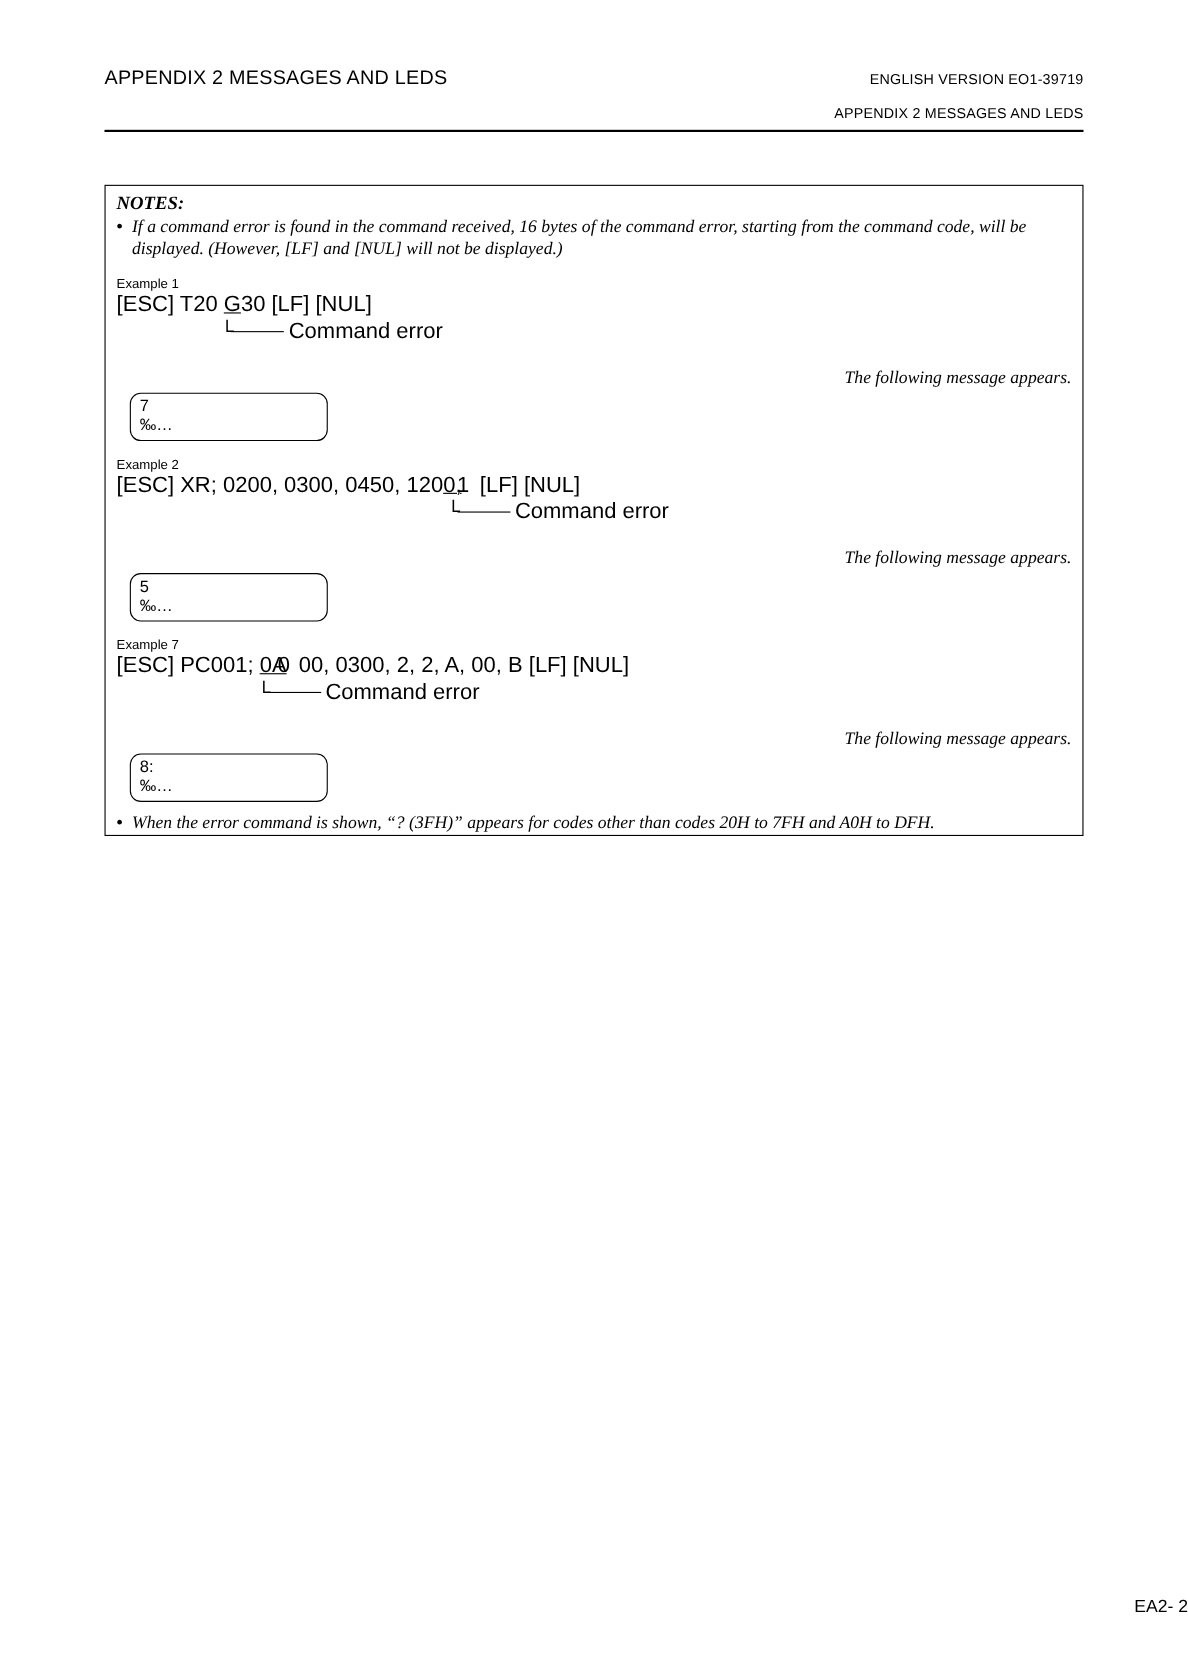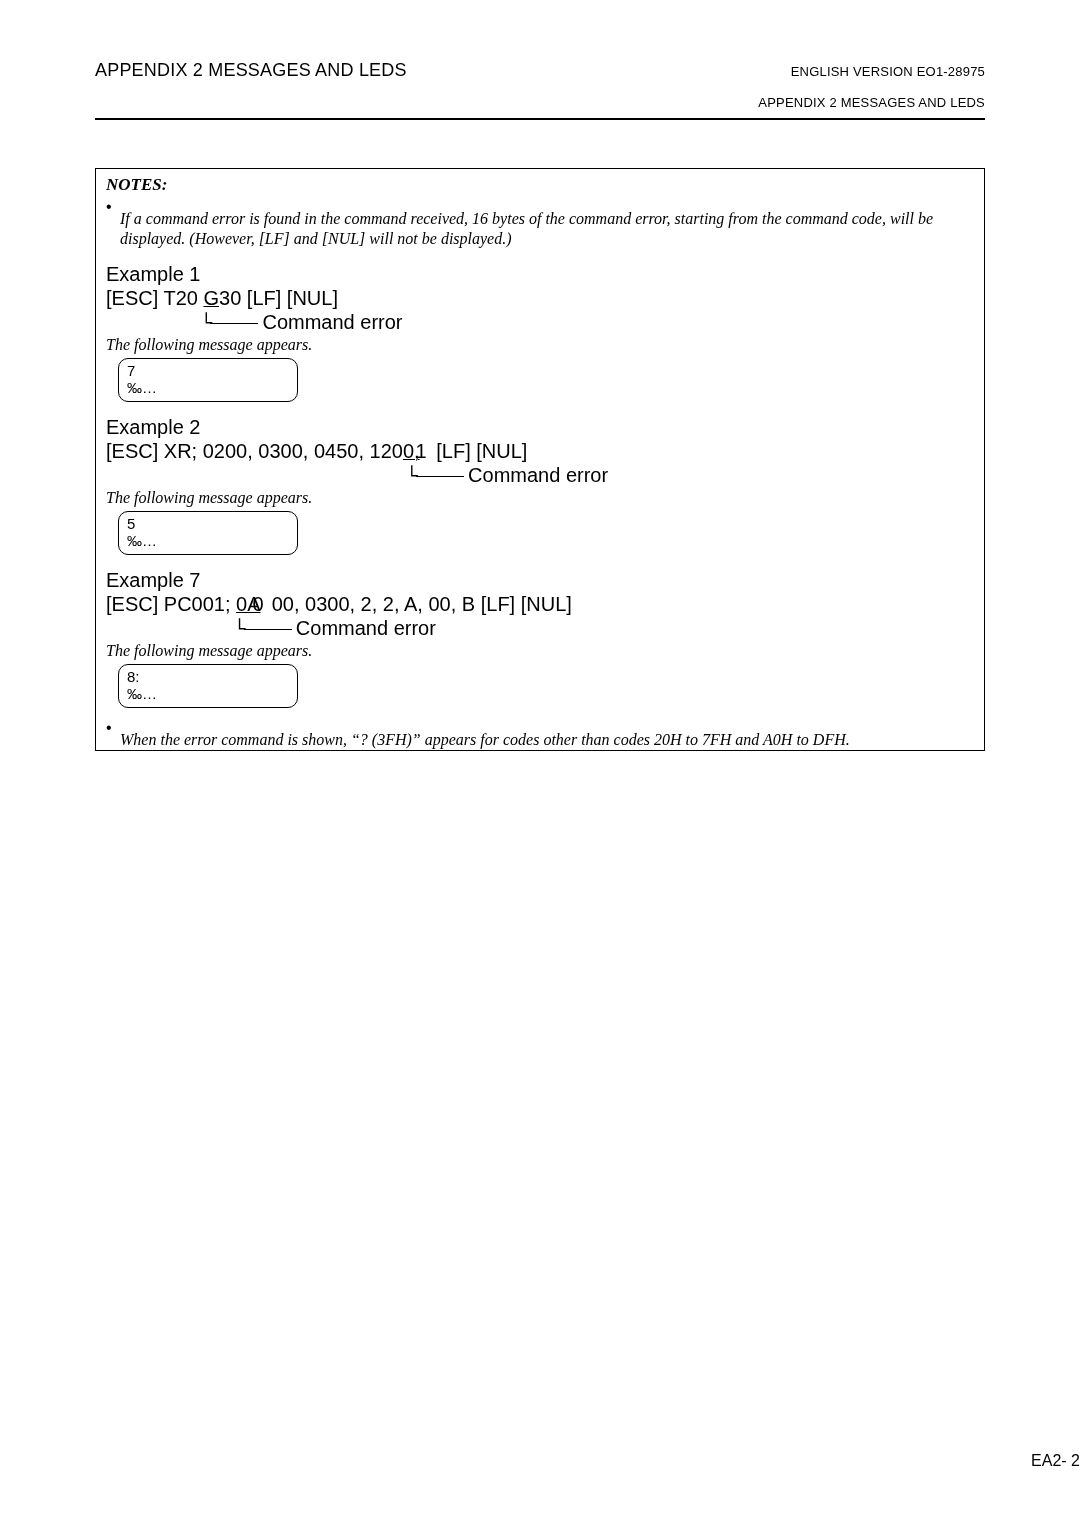--- a/index.html
+++ b/index.html
@@ -62,25 +62,24 @@
     line-height: 1.25;
   }
   .note-bullet .dot {
     width: 14px;
     flex: 0 0 14px;
     font-style: normal;
     font-family: Arial, sans-serif;
   }
   .note-bullet .btxt {
     flex: 1;
-    margin-top: 12px;
   }
   .example-label {
     font-family: Arial, Helvetica, sans-serif;
-    font-size: 20px;
+    font-size: 12px;
     margin-top: 14px;
   }
   .cmd-line-wrap {
     font-family: Arial, Helvetica, sans-serif;
     font-size: 20px;
     position: relative;
     line-height: 1.2;
   }
   .cmd-line {
     white-space: pre;
@@ -100,21 +99,22 @@
     border-top: 1px solid #000;
     vertical-align: middle;
     width: 48px;
     margin-right: 4px;
     margin-left: -2px;
   }
   .following-msg {
     font-style: italic;
     font-family: "Times New Roman", Times, serif;
     font-size: 16px;
-    margin-top: 0;
+    margin-top: 20px;
+    text-align: right;
   }
   .display-box {
     border: 1.2px solid #000;
     border-radius: 10px;
     width: 180px;
     height: 44px;
     margin-top: 4px;
     margin-left: 12px;
     padding: 3px 8px 2px 8px;
     box-sizing: border-box;
@@ -139,21 +139,21 @@
     right: 0;
   }
 </style>
 </head>
 <body>
 
 <div class="page-wrap">
 
   <div class="header-row">
     <div class="header-left">APPENDIX 2  MESSAGES AND LEDS</div>
-    <div class="header-right">ENGLISH VERSION EO1-28975</div>
+    <div class="header-right">ENGLISH VERSION EO1-39719</div>
   </div>
   <div class="subheader">APPENDIX 2  MESSAGES AND LEDS</div>
   <hr class="main-rule">
 
   <div class="notes-box">
     <div class="notes-heading">NOTES:</div>
 
     <div class="note-bullet">
       <span class="dot">•</span>
       <span class="btxt">If a command error is found in the command received, 16 bytes of the command error, starting from the command code, will be displayed.  (However, [LF] and [NUL] will not be displayed.)</span>

